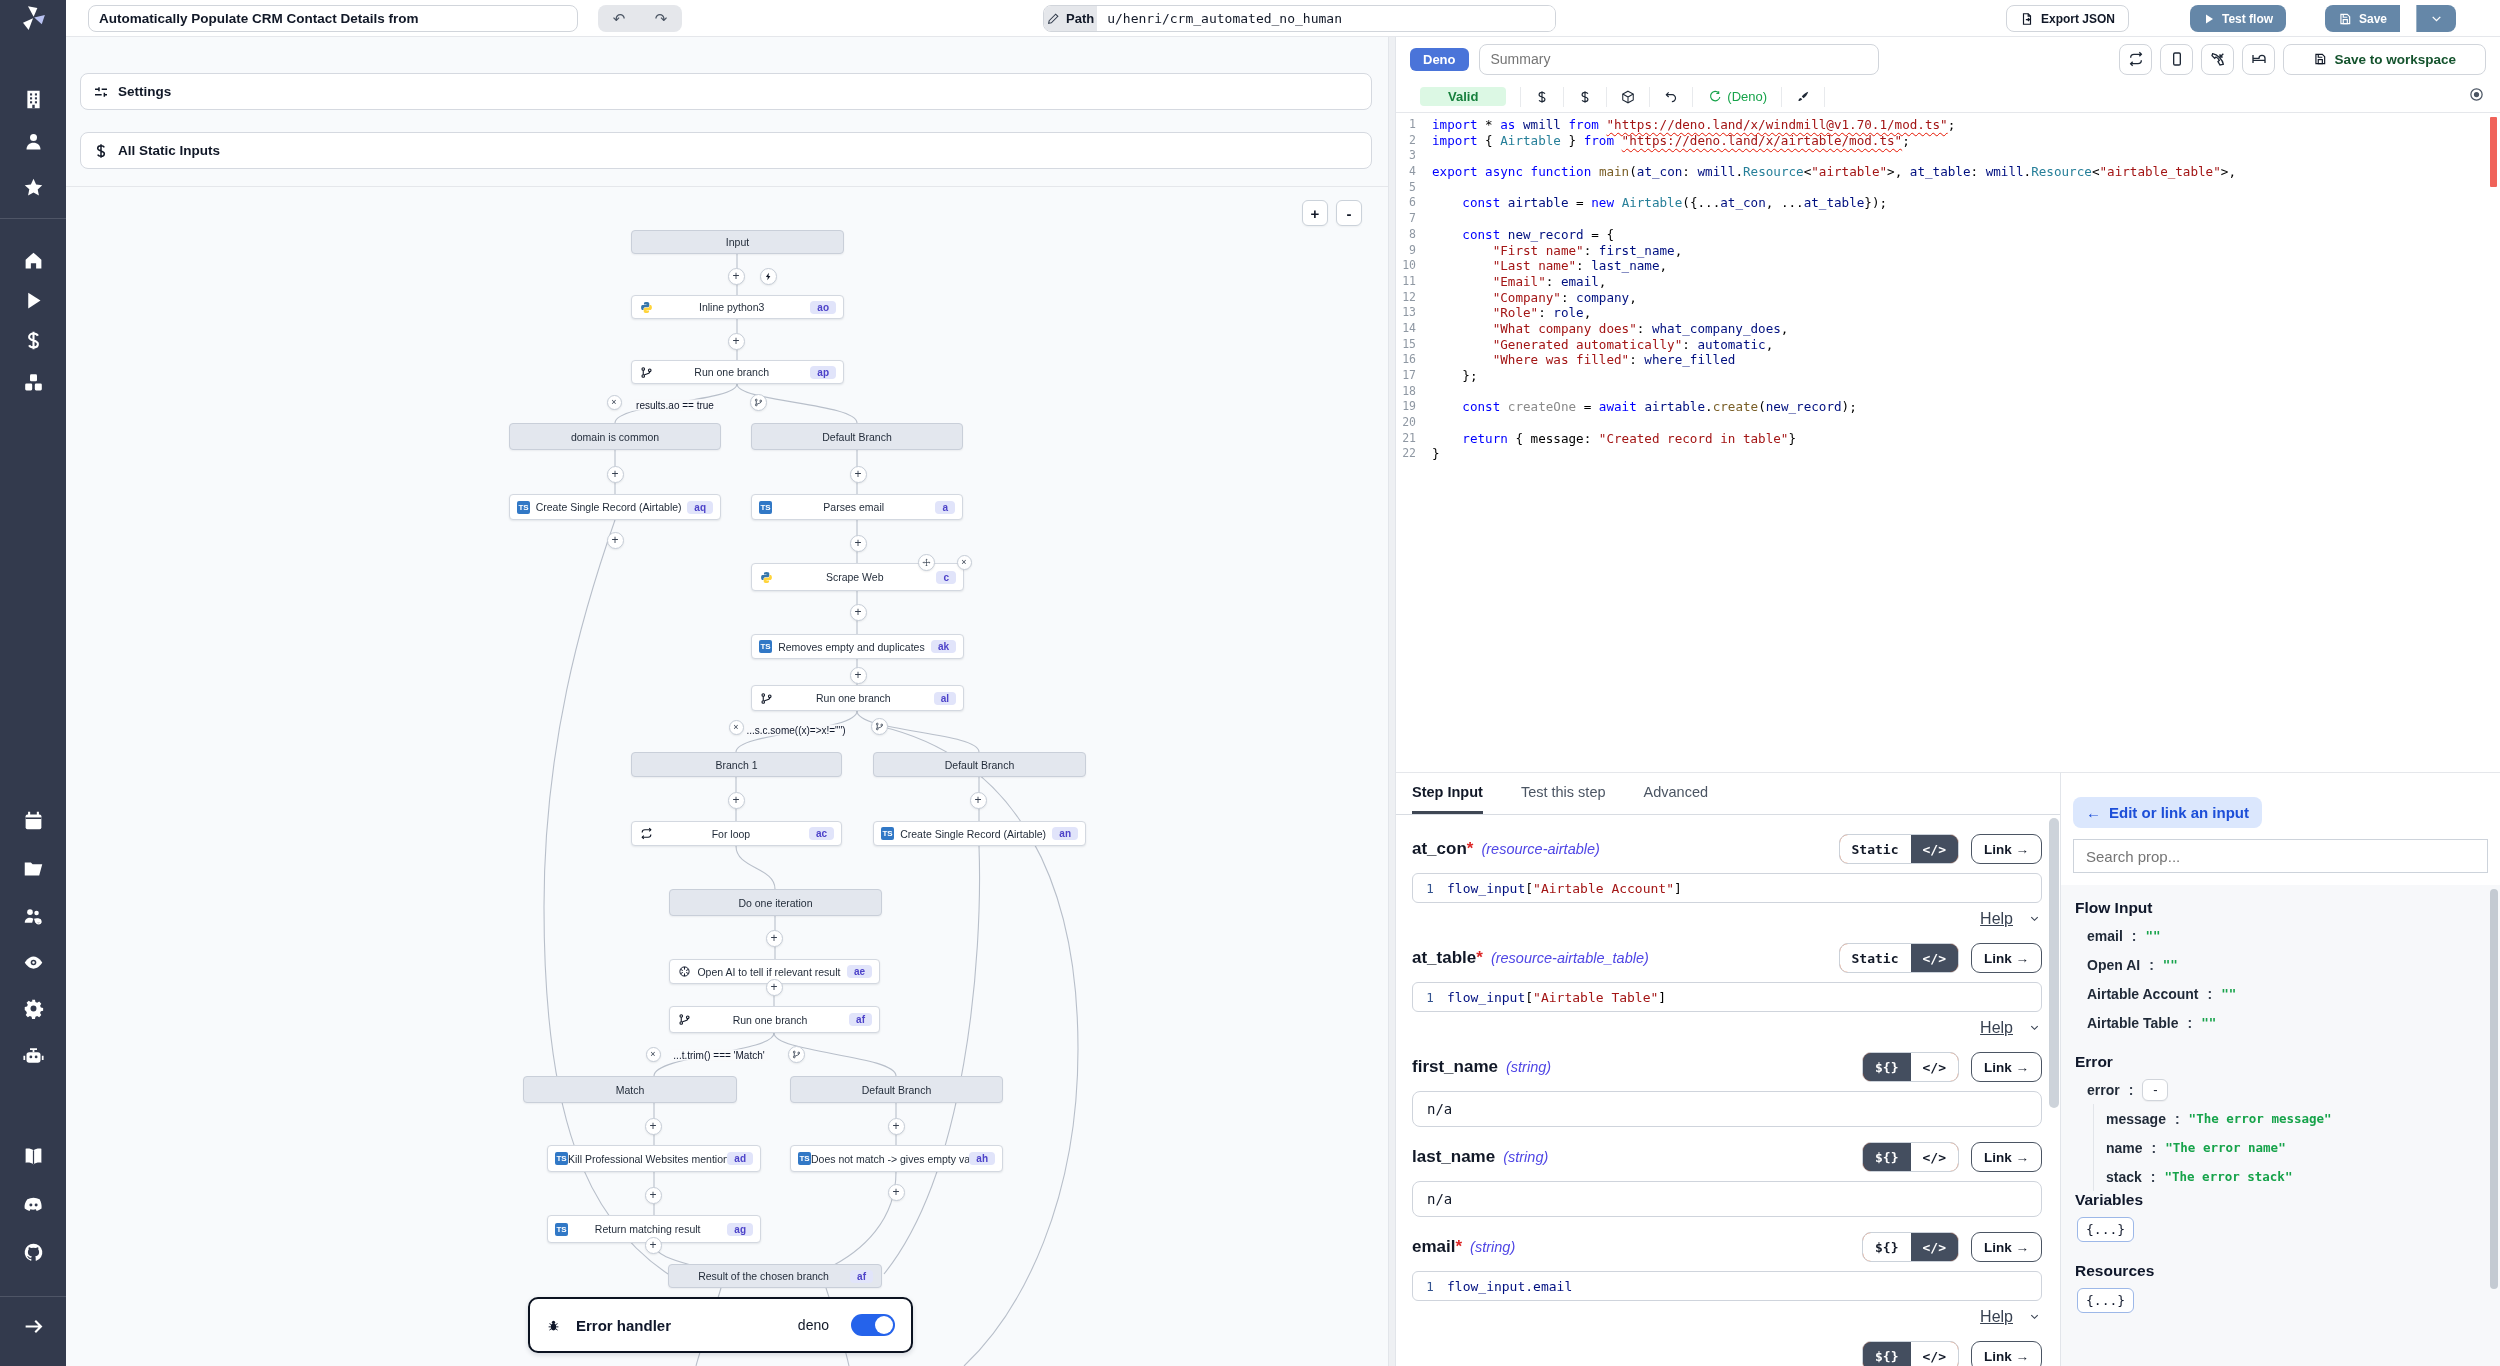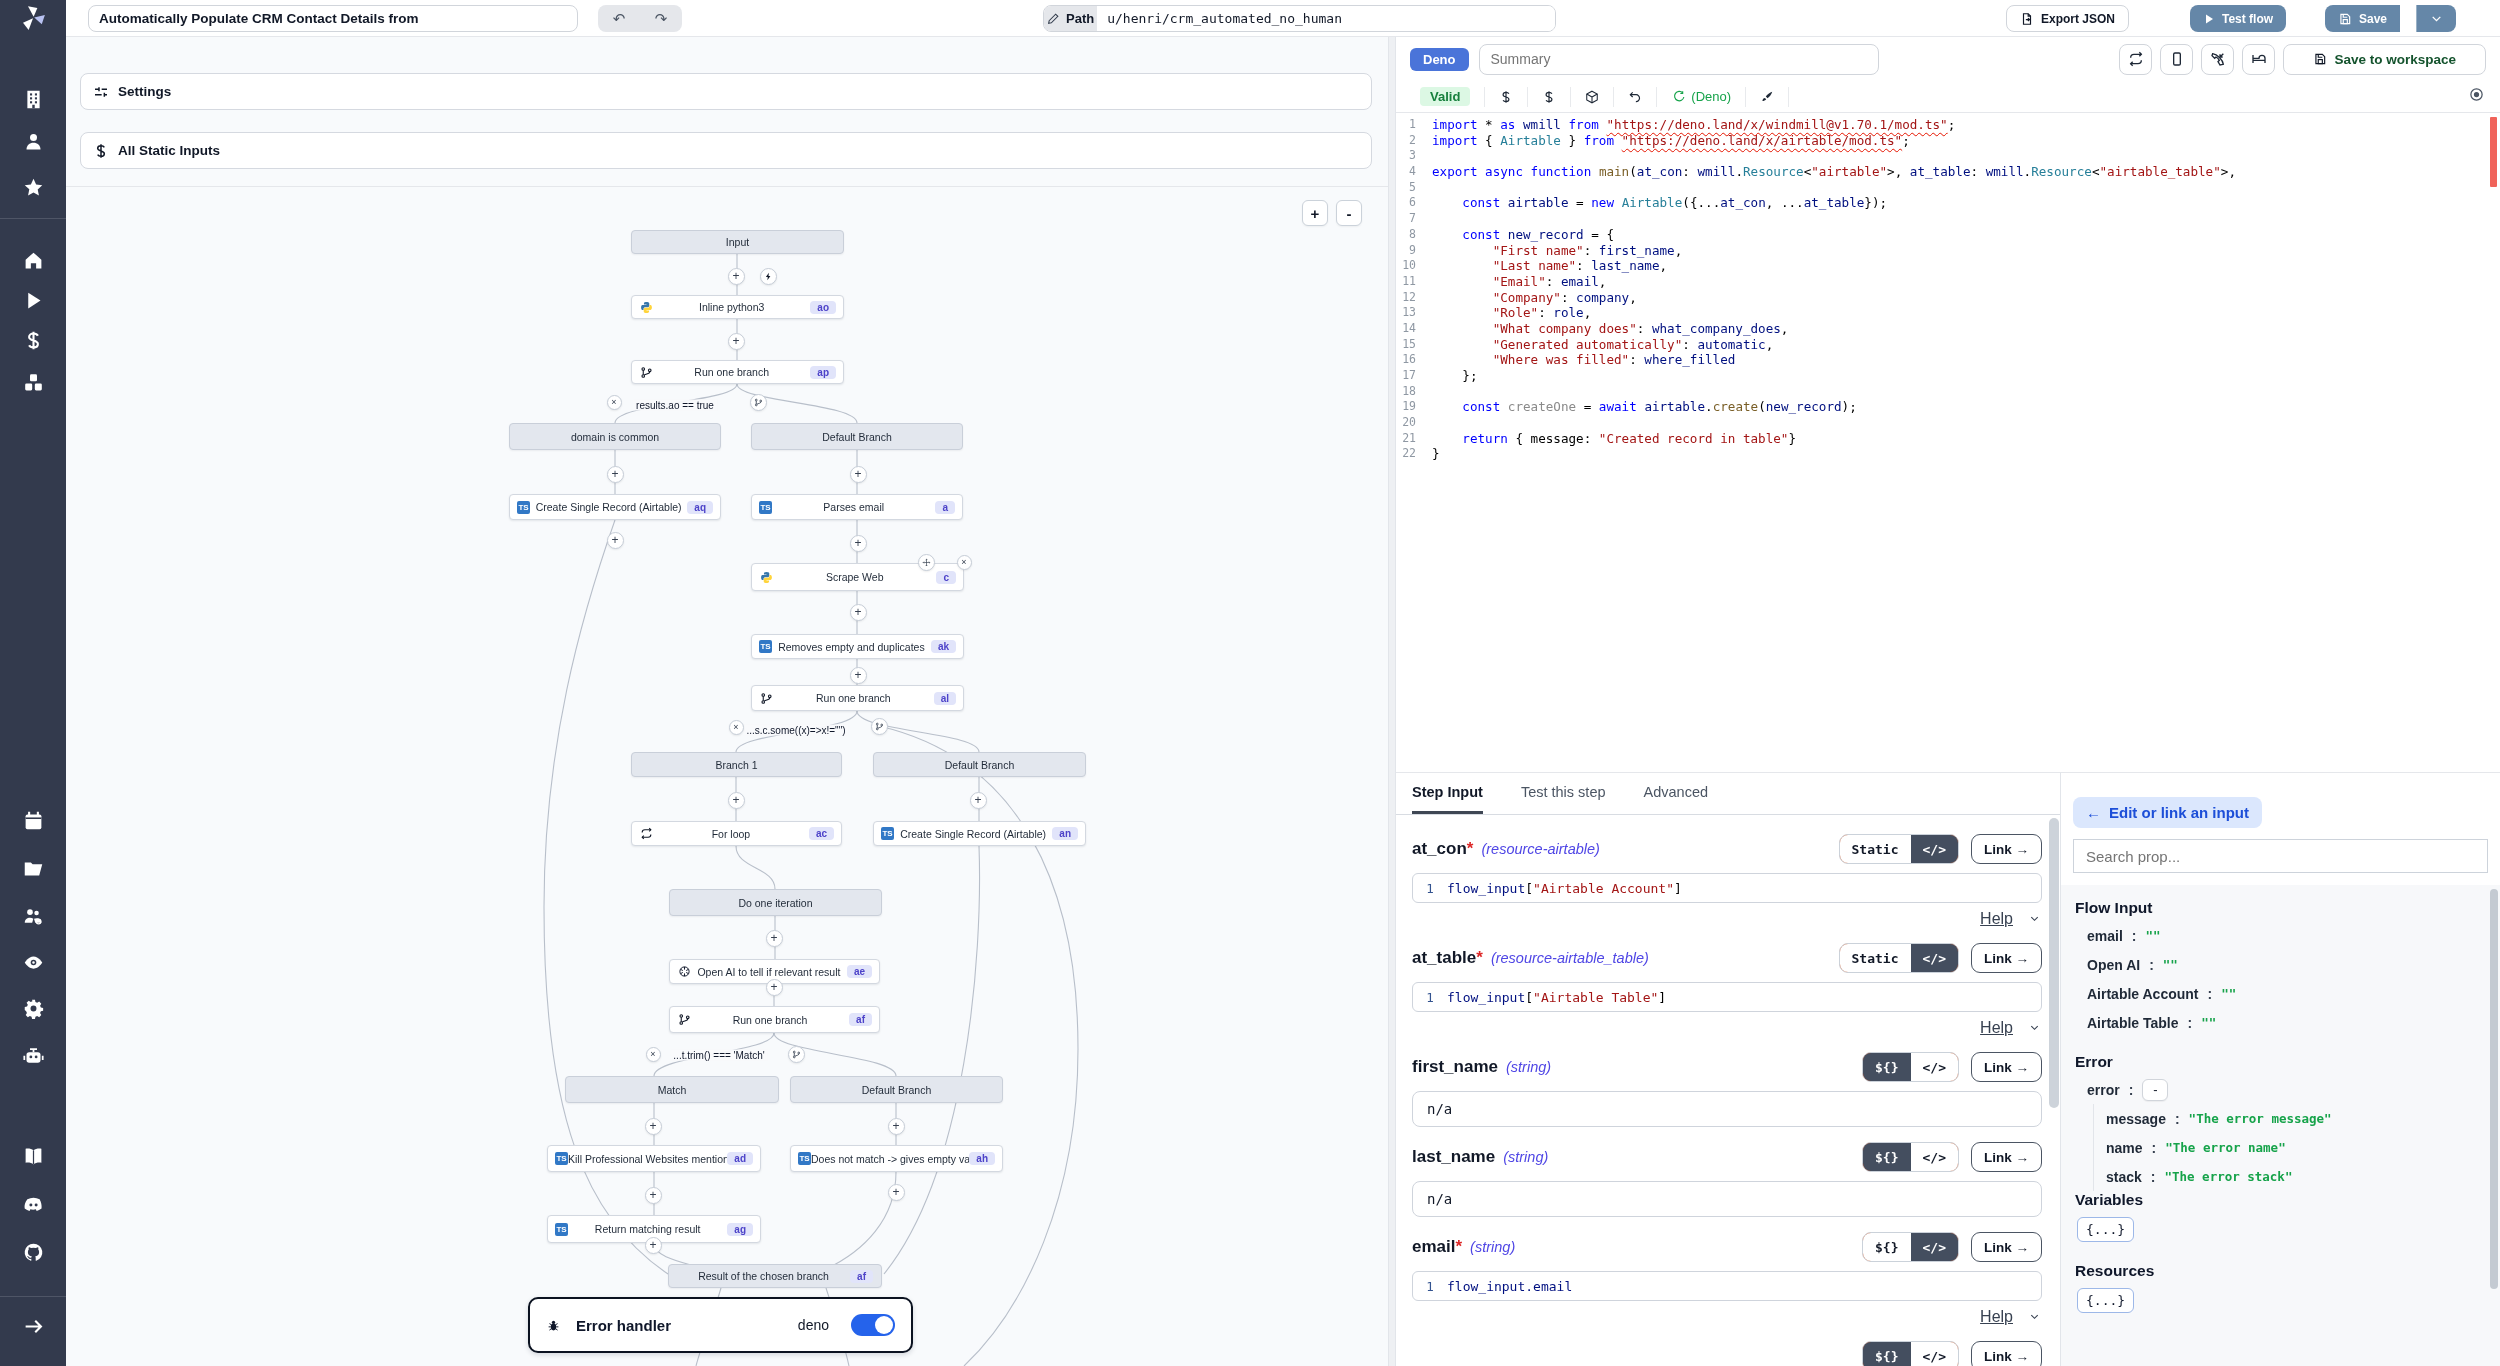--- a/index.html
+++ b/index.html
@@ -72,21 +72,21 @@
   #lang-badge { background:#4a74d9; color:#fff; font-size:13px; font-weight:700; padding:4px 13px; border-radius:6px; }
   #summary-input { width:400px; height:31px; border:1px solid #d1d5db; border-radius:8px; padding:0 11px; font-size:14px; color:#111827; font-family:"Liberation Sans",sans-serif; }
   #ed-actions { margin-left:auto; display:flex; gap:8px; align-items:center; }
   .sq-btn { width:33px; height:31px; background:#fff; border:1px solid #d1d5db; border-radius:8px; display:grid; place-items:center; color:#1f2937; cursor:pointer; }
   .sq-btn svg { width:16px; height:16px; }
   #save-ws { height:31px; background:#fff; border:1px solid #d1d5db; border-radius:8px; display:flex; align-items:center; gap:7px; padding:0 29px; font-size:13.5px; font-weight:700; color:#14532d; cursor:pointer; }
   #ed-toolbar { height:32px; flex:none; border-bottom:1px solid #e5e7eb; display:flex; align-items:center; padding:0 10px; }
   .tbi { display:flex; align-items:center; gap:6px; padding:0 14px; height:20px; border-right:1px solid #e8eaed; color:#1f2937; cursor:pointer; }
   .tbi:last-of-type { border-right:none; }
   .tbi svg { width:14px; height:14px; }
-  #valid-badge { background:#dcf8e4; color:#17803d; font-size:13px; font-weight:700; padding:2px 10px; border-radius:4px; }
+  #valid-badge { background:#dcf8e4; color:#17803d; font-size:13px; font-weight:700; padding:2px 28px; border-radius:4px; }
   #assistant { color:#16a34a; font-size:13px; }
   #tb-eye { margin-left:auto; color:#4b5563; padding-right:6px; cursor:pointer; }
   #tb-eye svg { width:15px; height:15px; }
 
   
   #code { height:659px; flex:none; position:relative; background:#fff; padding-top:4px; font-family:"DejaVu Sans Mono",monospace; font-size:12.6px; overflow:hidden; }
   .cl { display:flex; height:15.7px; white-space:pre; }
   .ln { width:36px; flex:none; text-align:right; padding-right:16px; color:#8f98a3; font-size:11.5px; }
   .tk-k{color:#0000ff;} .tk-s{color:#a31515;} .tk-t{color:#267f99;} .tk-v{color:#001080;}
   .tk-m{color:#795e26;} .tk-g{color:#8a8a8a;} .tk-p{color:#000;}
@@ -469,21 +469,21 @@
             <svg viewBox="0 0 24 24" fill="none" stroke="#111827" stroke-width="2">
               <circle cx="6" cy="5.5" r="2.4"></circle>
               <circle cx="6" cy="18.5" r="2.4"></circle>
               <circle cx="18" cy="8" r="2.4"></circle>
               <path d="M6 8v8M18 10.5c0 4.5-7 3.5-10 6"></path>
             </svg>
           </span>
           <span class="lbl">Run one branch</span>
           <span class="nbadge">af</span>
         </div>
-        <div class="gnode n-header" style="left: 499px; top: 889px; width: 214px; height: 27px;">
+        <div class="gnode n-header" style="left: 457px; top: 889px; width: 214px; height: 27px;">
           <span class="lbl">Match</span>
         </div>
         <div class="gnode n-header" style="left: 724px; top: 889px; width: 213px; height: 27px;">
           <span class="lbl">Default Branch</span>
         </div>
         <div class="gnode n-step" style="left: 481px; top: 958px; width: 214px; height: 27px;">
           <span class="ts-ico">TS</span>
           <span class="lbl">Kill Professional Websites mentions</span>
           <span class="nbadge">ad</span>
         </div>

